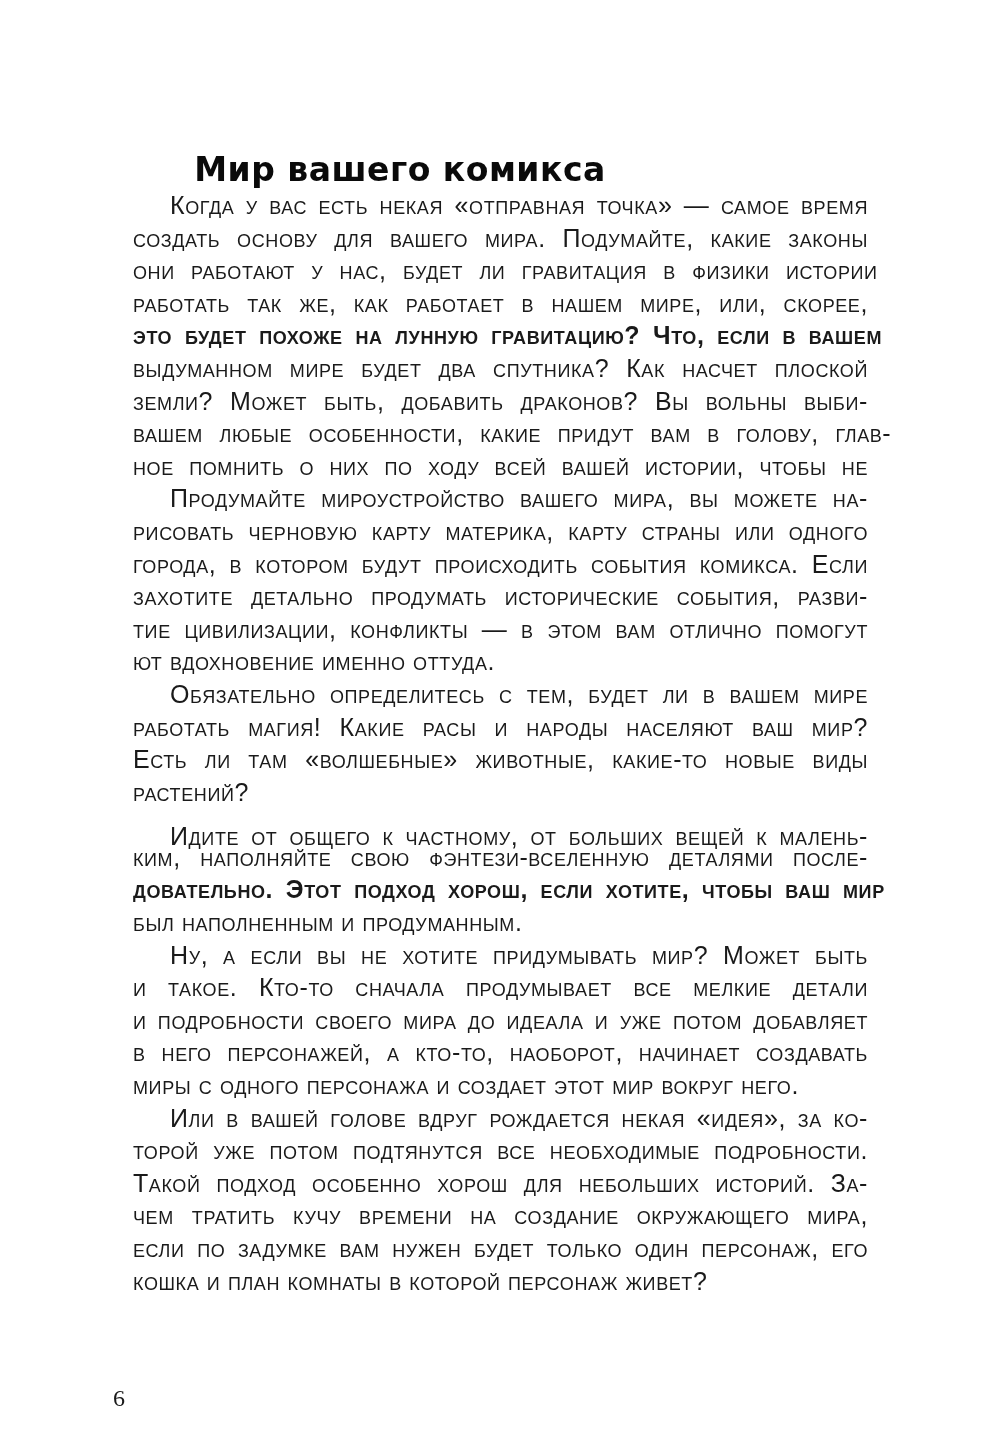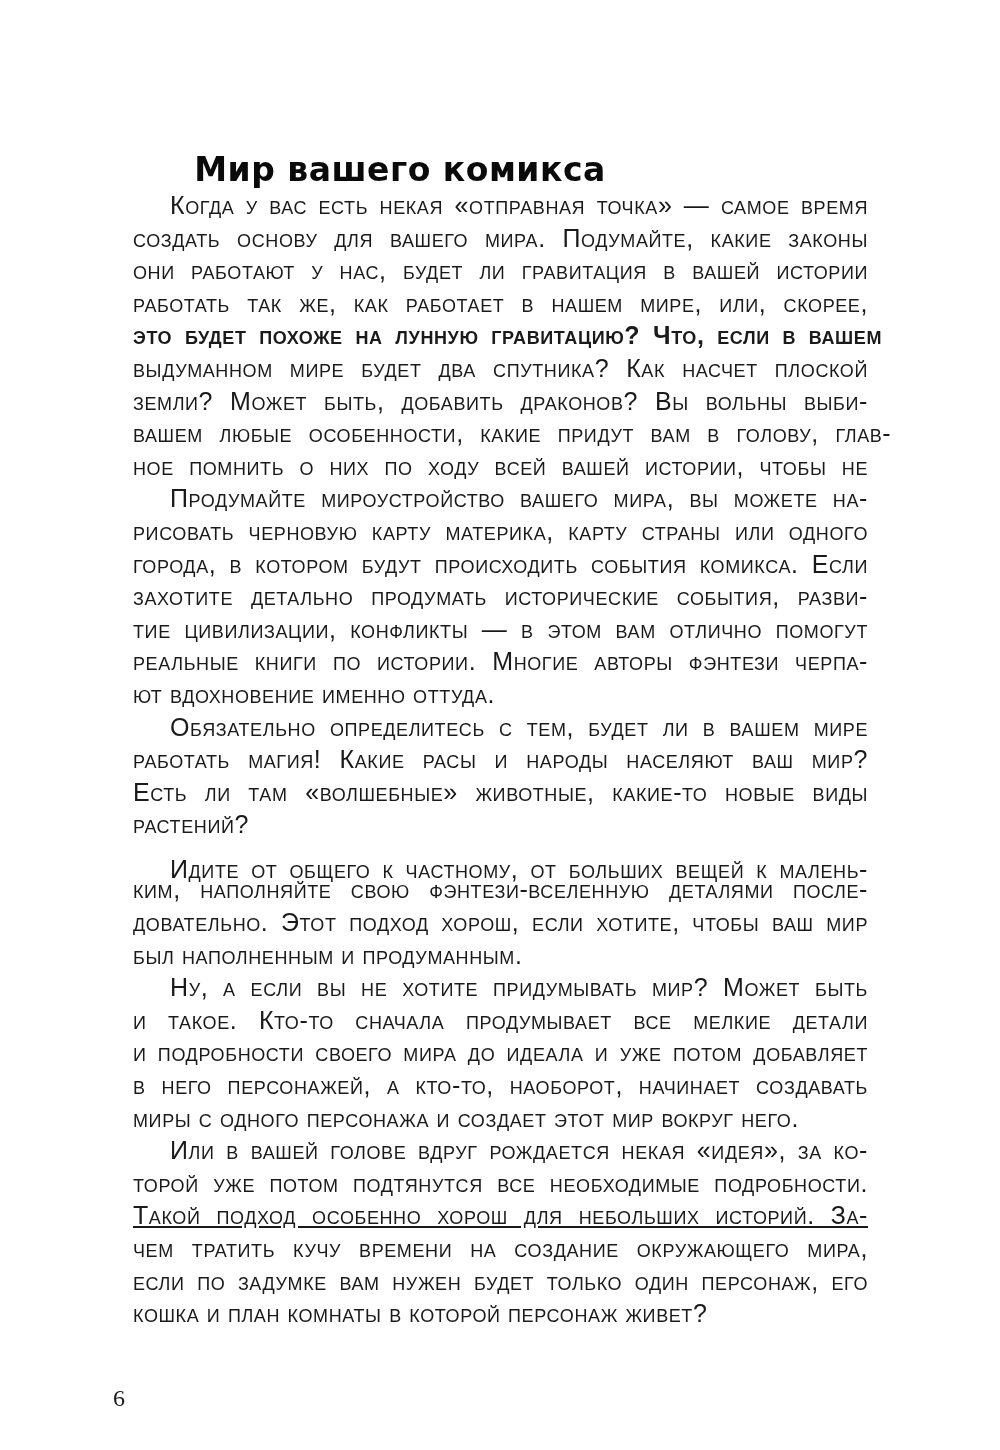--- a/index.html
+++ b/index.html
@@ -64,59 +64,58 @@
   </style>
 </head>
 <body>
 
 <h1 class="page-title">Мир вашего комикса</h1>
 
 <div class="body-text" id="body-text">
   <div>
     <span class="line indent" style="white-space: nowrap; text-decoration: underline;"><span style="display: inline-block; white-space: nowrap; font: inherit; letter-spacing: inherit; word-spacing: 3.90625px;">Когда у вас есть некая «отправная точка» — самое время</span></span>
     <span class="line" style="white-space: nowrap;"><span style="display: inline-block; white-space: nowrap; font: inherit; letter-spacing: inherit; word-spacing: 9.25893px;">создать основу для вашего мира. Подумайте, какие законы</span></span>
-    <span class="line" style="white-space: nowrap;"><span style="display: inline-block; white-space: nowrap; font: inherit; letter-spacing: inherit; word-spacing: 8.79688px;">они работают у нас, будет ли гравитация в вашей истории</span></span>
+    <span class="line" style="white-space: nowrap;"><span style="display: inline-block; white-space: nowrap; font: inherit; letter-spacing: inherit; word-spacing: 8.79688px;">они работают у нас, будет ли гравитация в физики истории</span></span>
     <span class="line" style="white-space: nowrap;"><span style="display: inline-block; white-space: nowrap; font: inherit; letter-spacing: inherit; word-spacing: 9.68056px;">работать так же, как работает в нашем мире, или, скорее,</span></span>
     <span class="line" style="white-space: nowrap; font-weight: bold;"><span style="display: inline-block; white-space: nowrap; font: inherit; letter-spacing: inherit; word-spacing: 5.19792px;">это будет похоже на лунную гравитацию? Что, если в вашем</span></span>
     <span class="line" style="white-space: nowrap;"><span style="display: inline-block; white-space: nowrap; font: inherit; letter-spacing: inherit; word-spacing: 9.53125px;">выдуманном мире будет два спутника? Как насчет плоской</span></span>
     <span class="line" style="white-space: nowrap;"><span style="display: inline-block; white-space: nowrap; font: inherit; letter-spacing: inherit; word-spacing: 9.36384px;">земли? Может быть, добавить драконов? Вы вольны выби-</span></span>
     <span class="line" style="white-space: nowrap;"><span style="display: inline-block; white-space: nowrap; font: inherit; letter-spacing: inherit; word-spacing: 9.01367px;">вашем любые особенности, какие придут вам в голову, глав-</span></span>
     <span class="line" style="white-space: nowrap;"><span style="display: inline-block; white-space: nowrap; font: inherit; letter-spacing: inherit; word-spacing: 7.82344px;">ное помнить о них по ходу всей вашей истории, чтобы не</span></span>
   </div>
   <div>
     <span class="line indent" style="white-space: nowrap;"><span style="display: inline-block; white-space: nowrap; font: inherit; letter-spacing: inherit; word-spacing: 7.66667px;">Продумайте мироустройство вашего мира, вы можете на-</span></span>
     <span class="line" style="white-space: nowrap;"><span style="display: inline-block; white-space: nowrap; font: inherit; letter-spacing: inherit; word-spacing: 6.88616px;">рисовать черновую карту материка, карту страны или одного</span></span>
     <span class="line" style="white-space: nowrap;"><span style="display: inline-block; white-space: nowrap; font: inherit; letter-spacing: inherit; word-spacing: 5.65179px;">города, в котором будут происходить события комикса. Если</span></span>
     <span class="line" style="white-space: nowrap;"><span style="display: inline-block; white-space: nowrap; font: inherit; letter-spacing: inherit; word-spacing: 10.3125px;">захотите детально продумать исторические события, разви-</span></span>
     <span class="line" style="white-space: nowrap;"><span style="display: inline-block; white-space: nowrap; font: inherit; letter-spacing: inherit; word-spacing: 6.125px;">тие цивилизации, конфликты — в этом вам отлично помогут</span></span>
-    <span class="line" style="white-space: nowrap;"><span style="display: inline-block; white-space: nowrap; font: inherit; letter-spacing: inherit; word-spacing: 8.46205px;">реальные книги по истории. Многие авторы фэнтези черпа-</span></span>
     <span class="line last" style="white-space: nowrap;"><span style="display: inline-block; white-space: nowrap; font: inherit; letter-spacing: inherit;">ют вдохновение именно оттуда.</span></span>
   </div>
   <div>
     <span class="line indent" style="white-space: nowrap;"><span style="display: inline-block; white-space: nowrap; font: inherit; letter-spacing: inherit; word-spacing: 6.625px;">Обязательно определитесь с тем, будет ли в вашем мире</span></span>
     <span class="line" style="white-space: nowrap;"><span style="display: inline-block; white-space: nowrap; font: inherit; letter-spacing: inherit; word-spacing: 10.5996px;">работать магия! Какие расы и народы населяют ваш мир?</span></span>
     <span class="line" style="white-space: nowrap;"><span style="display: inline-block; white-space: nowrap; font: inherit; letter-spacing: inherit; word-spacing: 10.0246px;">Есть ли там «волшебные» животные, какие-то новые виды</span></span>
     <span class="line last" style="white-space: nowrap;"><span style="display: inline-block; white-space: nowrap; font: inherit; letter-spacing: inherit;">растений?</span></span>
   </div>
   <div>
     <span class="line indent" style="white-space: nowrap;"><span style="display: inline-block; white-space: nowrap; font: inherit; letter-spacing: inherit; word-spacing: 4.50694px; margin-top: 12px;">Идите от общего к частному, от больших вещей к малень-</span></span>
     <span class="line" style="white-space: nowrap;"><span style="display: inline-block; white-space: nowrap; font: inherit; letter-spacing: inherit; word-spacing: 11.8375px;">ким, наполняйте свою фэнтези-вселенную деталями после-</span></span>
-    <span class="line" style="white-space: nowrap;"><span style="display: inline-block; white-space: nowrap; font: inherit; letter-spacing: inherit; word-spacing: 5.08398px;">довательно. Этот подход хорош, если хотите, чтобы ваш мир</span></span>
+    <span class="line" style="white-space: nowrap; font-weight: bold;"><span style="display: inline-block; white-space: nowrap; font: inherit; letter-spacing: inherit; word-spacing: 5.08398px;">довательно. Этот подход хорош, если хотите, чтобы ваш мир</span></span>
     <span class="line last" style="white-space: nowrap;"><span style="display: inline-block; white-space: nowrap; font: inherit; letter-spacing: inherit;">был наполненным и продуманным.</span></span>
   </div>
   <div>
     <span class="line indent" style="white-space: nowrap;"><span style="display: inline-block; white-space: nowrap; font: inherit; letter-spacing: inherit; word-spacing: 7.34375px;">Ну, а если вы не хотите придумывать мир? Может быть</span></span>
     <span class="line" style="white-space: nowrap;"><span style="display: inline-block; white-space: nowrap; font: inherit; letter-spacing: inherit; word-spacing: 14.0268px;">и такое. Кто-то сначала продумывает все мелкие детали</span></span>
     <span class="line" style="white-space: nowrap;"><span style="display: inline-block; white-space: nowrap; font: inherit; letter-spacing: inherit; word-spacing: 3.78472px;">и подробности своего мира до идеала и уже потом добавляет</span></span>
     <span class="line" style="white-space: nowrap;"><span style="display: inline-block; white-space: nowrap; font: inherit; letter-spacing: inherit; word-spacing: 8.375px;">в него персонажей, а кто-то, наоборот, начинает создавать</span></span>
     <span class="line last" style="white-space: nowrap;"><span style="display: inline-block; white-space: nowrap; font: inherit; letter-spacing: inherit;">миры с одного персонажа и создает этот мир вокруг него.</span></span>
   </div>
   <div>
     <span class="line indent" style="white-space: nowrap;"><span style="display: inline-block; white-space: nowrap; font: inherit; letter-spacing: inherit; word-spacing: 4.22743px;">Или в вашей голове вдруг рождается некая «идея», за ко-</span></span>
     <span class="line" style="white-space: nowrap;"><span style="display: inline-block; white-space: nowrap; font: inherit; letter-spacing: inherit; word-spacing: 6.88281px;">торой уже потом подтянутся все необходимые подробности.</span></span>
-    <span class="line" style="white-space: nowrap;"><span style="display: inline-block; white-space: nowrap; font: inherit; letter-spacing: inherit; word-spacing: 8.47545px; text-decoration: underline;">Такой подход особенно хорош для небольших историй. За-</span></span>
+    <span class="line" style="white-space: nowrap;"><span style="display: inline-block; white-space: nowrap; font: inherit; letter-spacing: inherit; word-spacing: 8.47545px;">Такой подход особенно хорош для небольших историй. За-</span></span>
     <span class="line" style="white-space: nowrap;"><span style="display: inline-block; white-space: nowrap; font: inherit; letter-spacing: inherit; word-spacing: 10.4375px;">чем тратить кучу времени на создание окружающего мира,</span></span>
     <span class="line" style="white-space: nowrap;"><span style="display: inline-block; white-space: nowrap; font: inherit; letter-spacing: inherit; word-spacing: 5.04688px;">если по задумке вам нужен будет только один персонаж, его</span></span>
     <span class="line last" style="white-space: nowrap;"><span style="display: inline-block; white-space: nowrap; font: inherit; letter-spacing: inherit;">кошка и план комнаты в которой персонаж живет?</span></span>
   </div>
 </div>
 
 <div class="page-number">6</div>
 
 </body></html>

